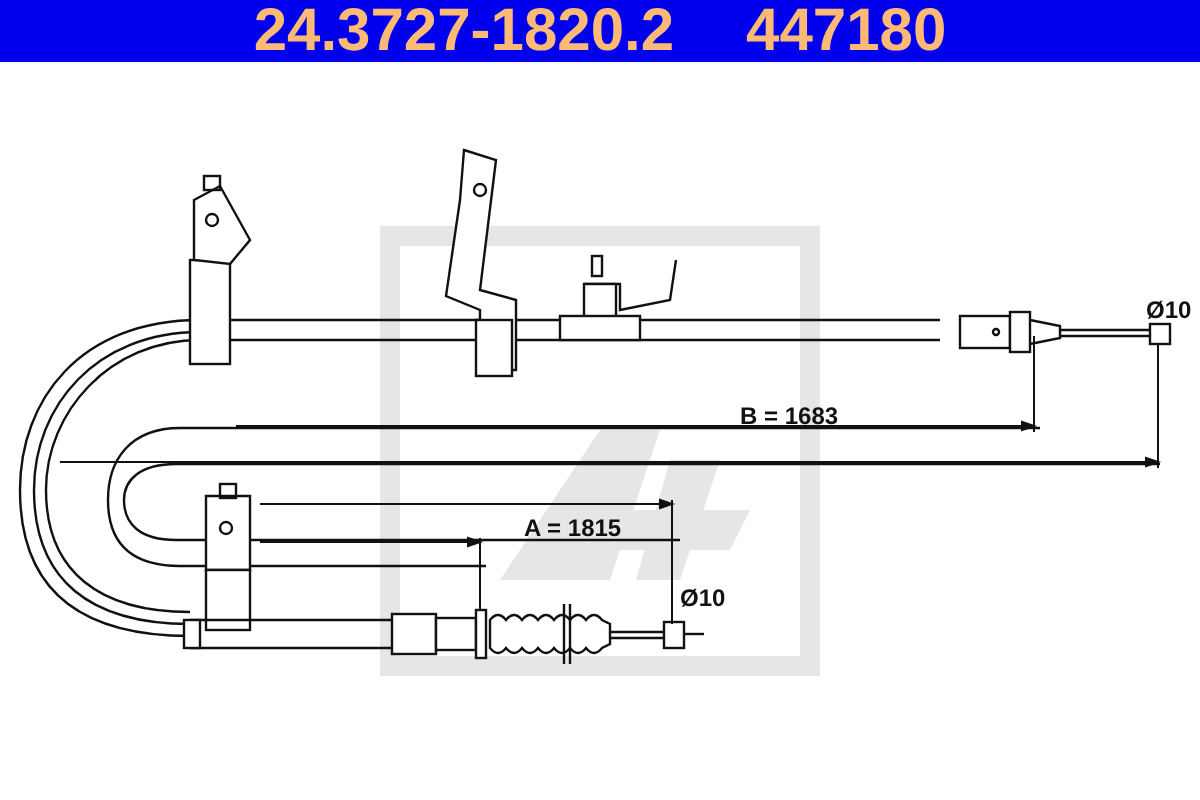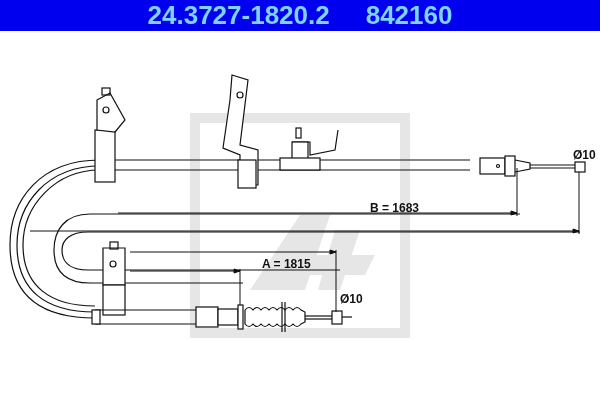--- a/index.html
+++ b/index.html
@@ -1,28 +1,28 @@
 <!DOCTYPE html>
 <html><head>
 <meta charset="utf-8">
 <style>
   html, body { margin:0; padding:0; background:#ffffff; }
   body { width:600px; height:400px; position:relative; overflow:hidden; font-family:"Liberation Sans", sans-serif; }
-  .header { position:absolute; left:0; top:0; width:600px; height:31px; background:#0000ee; color:#7dd3fc;
-            display:flex; justify-content:center; align-items:center; font-weight:bold; font-size:26px; letter-spacing:0px; }
+  .header { position:absolute; left:0; top:0; width:600px; height:31px; background:#0000ee; color:#fdba74;
+            display:flex; justify-content:center; align-items:center; font-weight:bold; font-size:30px; letter-spacing:0px; }
   .header span { margin:0 18px; }
   svg { position:absolute; left:0; top:0; }
   .lbl { font-family:"Liberation Sans", sans-serif; font-weight:bold; font-size:12px; fill:#111; }
 </style>
 </head>
 <body>
 
 <div class="header">
   <span>24.3727-1820.2</span>
-  <span>842160</span>
+  <span>447180</span>
 </div>
 
 <svg width="600" height="400" viewBox="0 0 600 400">
 
   <g fill="none" stroke="#e6e6e6" stroke-width="10">
     <rect x="195" y="118" width="210" height="215"></rect>
     <path d="M250 290 L300 215 L330 215 L305 290 Z" fill="#e6e6e6" stroke="none"></path>
     <path d="M315 255 L375 255 L365 275 L305 275 Z" fill="#e6e6e6" stroke="none"></path>
     <path d="M335 230 L360 230 L340 290 L318 290 Z" fill="#e6e6e6" stroke="none"></path>
   </g>

